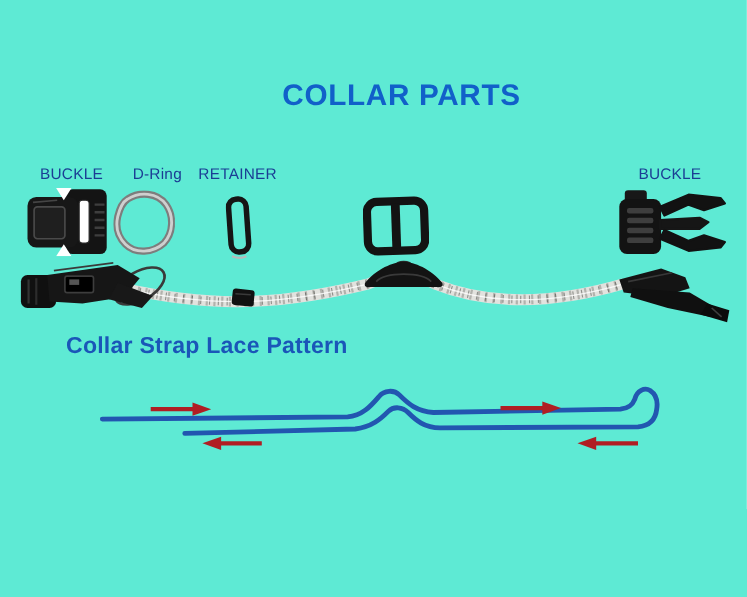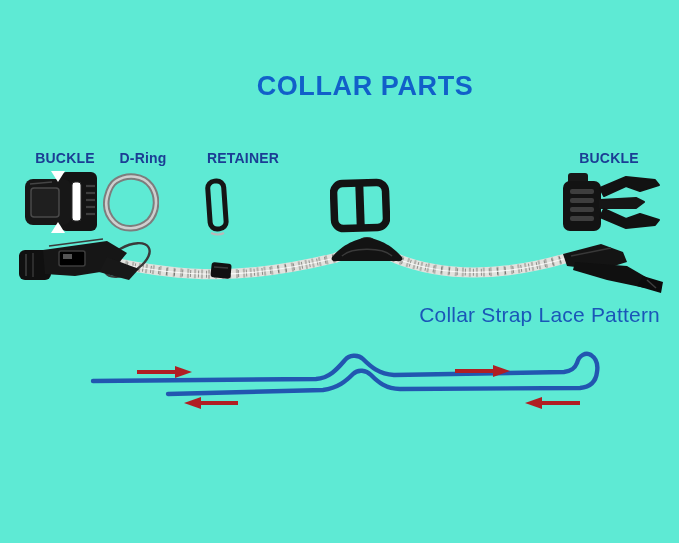--- a/index.html
+++ b/index.html
@@ -7,40 +7,40 @@
     position:relative; width:679px; height:543px; background:#5eead4;
     overflow:hidden; font-family:"Liberation Sans", sans-serif;
   }
   .main-title {
     position:absolute; top:71px; left:55px; width:620px; text-align:center;
     font-size:27px; font-weight:bold; color:#1160C9; letter-spacing:0.6px;
     white-space:nowrap;
   }
   .part-label {
     position:absolute; top:150px; transform:translateX(-50%);
-    font-size:14px; font-weight:bold; color:#1B3D94; letter-spacing:0.2px;
+    font-size:14px; font-weight:normal; color:#1B3D94; letter-spacing:0.2px;
     white-space:nowrap;
   }
   .sub-title {
-    position:absolute; top:303px; left:60px; width:600px; text-align:right;
-    font-size:21px; font-weight:normal; color:#1A56B8; letter-spacing:0.2px;
+    position:absolute; top:303px; left:60px; width:600px; text-align:left;
+    font-size:21px; font-weight:bold; color:#1A56B8; letter-spacing:0.2px;
     white-space:nowrap;
   }
   .abs { position:absolute; }
 </style>
 </head>
 <body>
 
 <div class="canvas">
 
   <div class="main-title">COLLAR PARTS</div>
 
   <div class="part-label" style="left:65px;">BUCKLE</div>
   <div class="part-label" style="left:143px;">D-Ring</div>
-  <div class="part-label" style="left:243px;">RETAINER</div>
+  <div class="part-label" style="left:216px;">RETAINER</div>
   <div class="part-label" style="left:609px;">BUCKLE</div>
 
   <svg class="abs" style="left:24px; top:171px;" width="75" height="62" viewBox="0 0 75 62">
     <rect x="36" y="1" width="37" height="59" rx="6" fill="#141414"></rect>
     <rect x="1" y="8" width="46" height="46" rx="8" fill="#171717"></rect>
     <polygon points="27,0 41,0 34,11" fill="#ffffff"></polygon>
     <polygon points="27,62 41,62 34,51" fill="#ffffff"></polygon>
     <rect x="7" y="17" width="28" height="29" rx="3" fill="#1f1f1f" stroke="#4a4a4a" stroke-width="1.5"></rect>
     <rect x="48" y="11" width="9" height="39" rx="3" fill="#ffffff" stroke="#2a2a2a" stroke-width="1"></rect>
     <g stroke="#3e3e3e" stroke-width="2.2">

